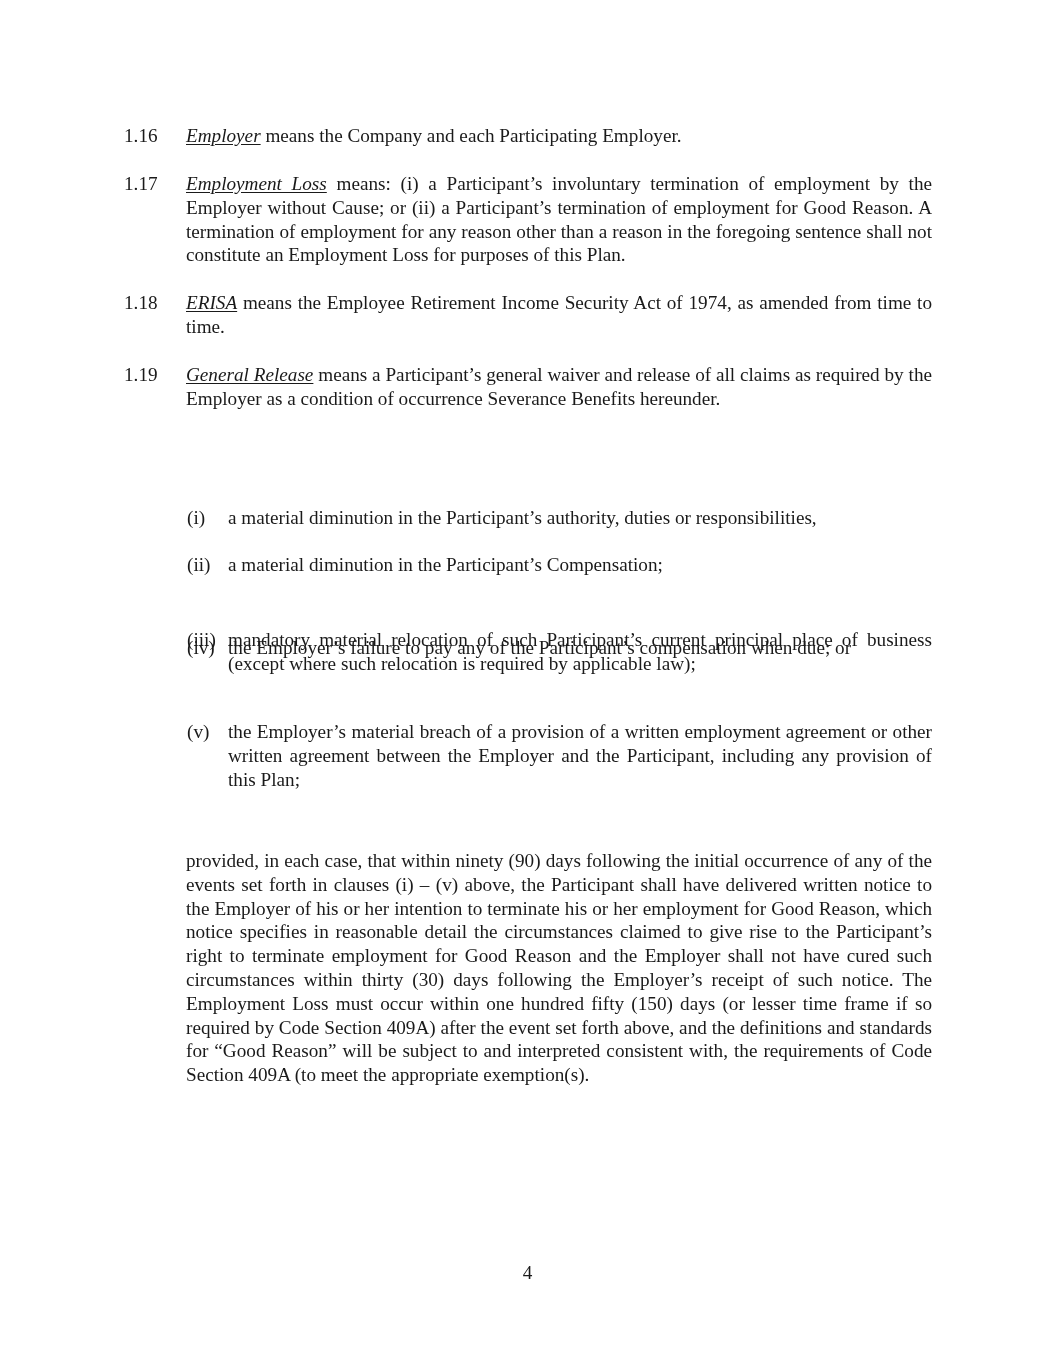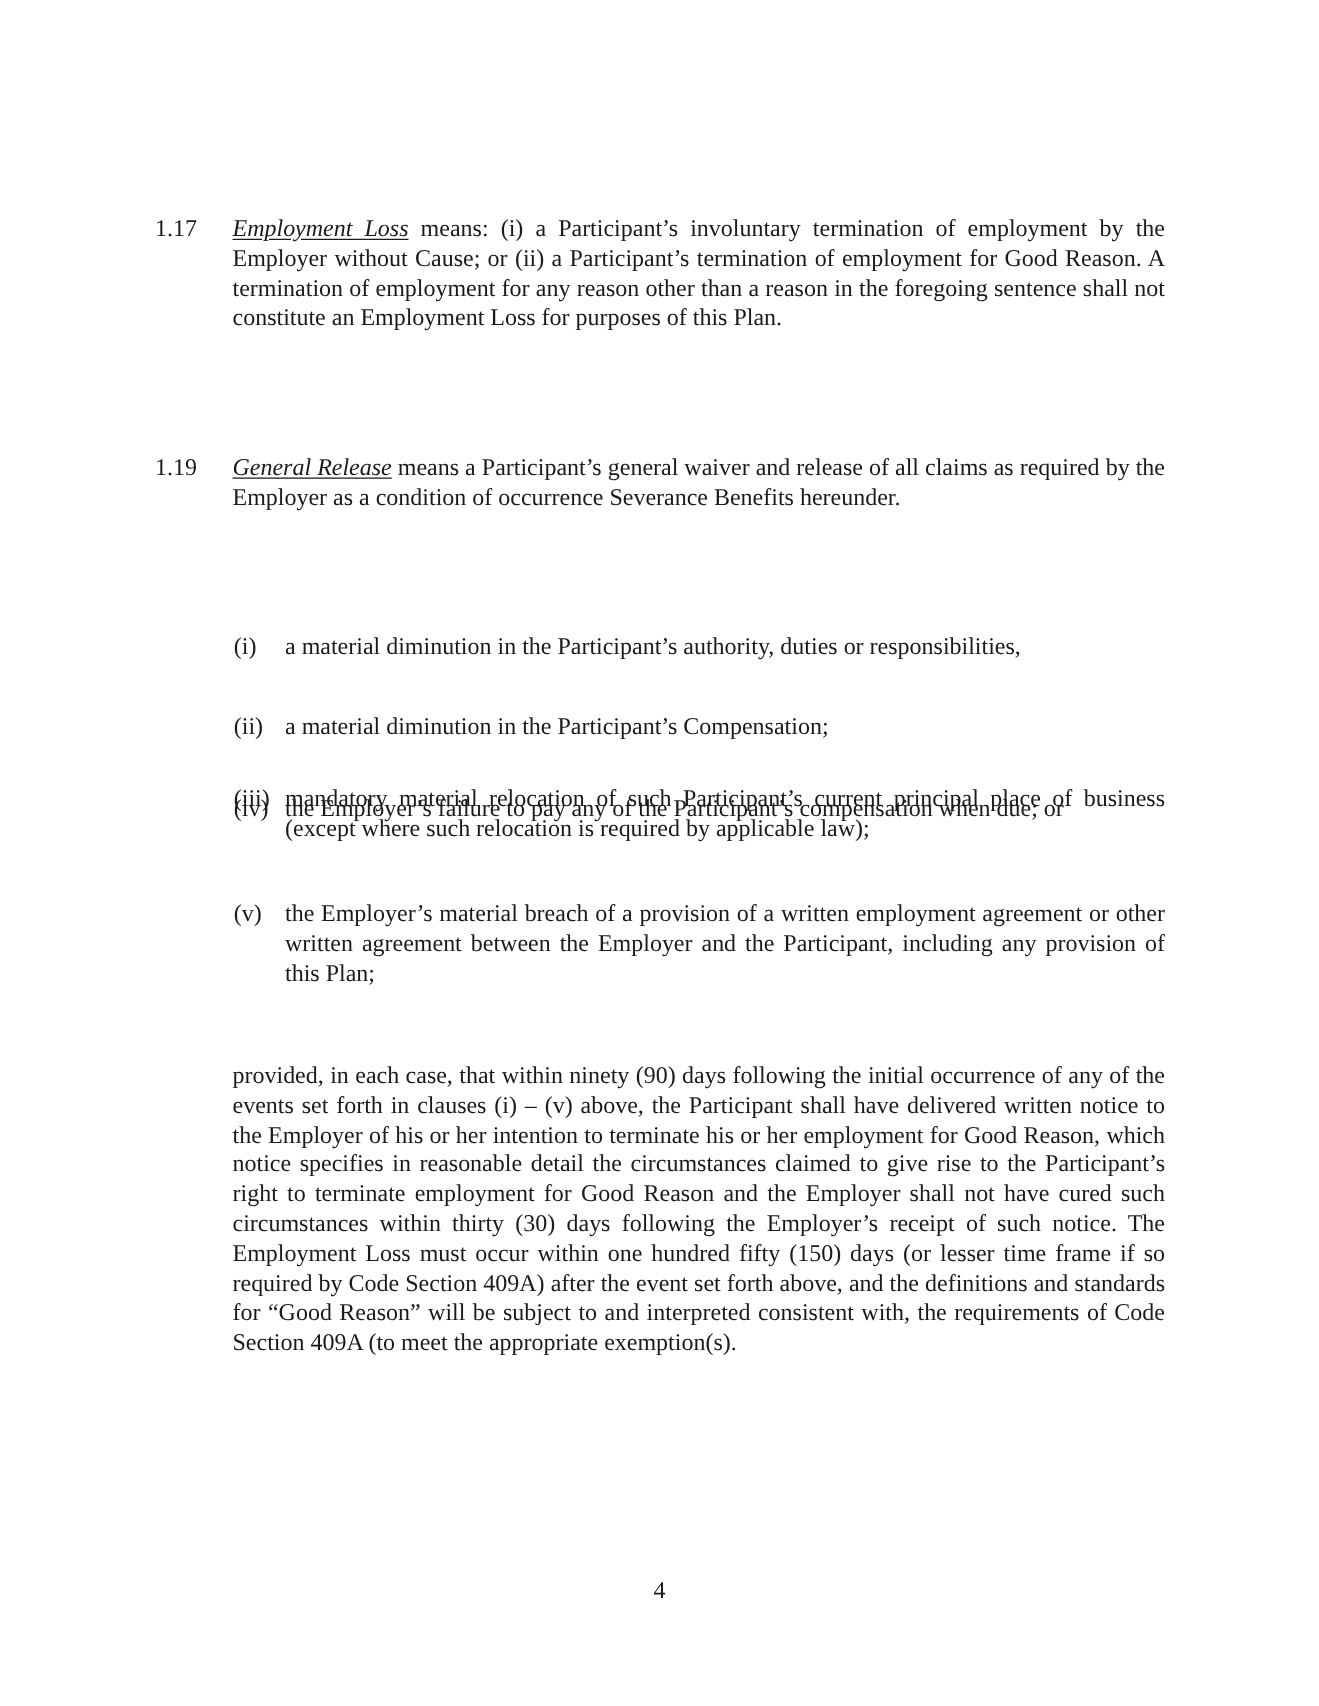--- a/index.html
+++ b/index.html
@@ -16,39 +16,47 @@
   .sub .mark { position: absolute; left: 0; top: 0; }
   .sub .txt { margin-left: 41px; text-align: justify; }
   .para { position: absolute; left: 186px; width: 746px; line-height: 23.8px; text-align: justify; margin-top: 34px; }
   .pnum { position: absolute; left: 0; width: 1055px; top: 1262px; text-align: center; }
 </style>
 </head>
 <body>
 
 <div class="page">
 
+  <div class="sec" style="top:124px;">
+    <span class="num">1.16</span>
+    <div class="body"><span class="term">Employer</span><span> means the Company and each Participating Employer.</span></div>
+  </div>
 
   <div class="sec" style="top:172px;">
     <span class="num">1.17</span>
     <div class="body"><span class="term">Employment Loss</span><span> means: (i) a Participant’s involuntary termination of employment by the Employer without Cause; or (ii) a Participant’s termination of employment for Good Reason.  A termination of employment for any reason other than a reason in the foregoing sentence shall not constitute an Employment Loss for purposes of this Plan.</span></div>
   </div>
 
+  <div class="sec" style="top:291px;">
+    <span class="num">1.18</span>
+    <div class="body"><span class="term">ERISA</span><span> means the Employee Retirement Income Security Act of 1974, as amended from time to time.</span></div>
+  </div>
 
   <div class="sec" style="top:363px;">
     <span class="num">1.19</span>
     <div class="body"><span class="term">General Release</span><span> means a Participant’s general waiver and release of all claims as required by the Employer as a condition of occurrence Severance Benefits hereunder.</span></div>
   </div>
 
 
   <div class="sub" style="top:506px;">
     <span class="mark">(i)</span>
     <div class="txt">a material diminution in the Participant’s authority, duties or responsibilities,</div>
   </div>
 
-  <div class="sub" style="top:570px;">
+  <div class="sub" style="top:553px;">
     <span class="mark">(ii)</span>
     <div class="txt">a material diminution in the Participant’s Compensation;</div>
   </div>
 
   <div class="sub" style="top:628px;">
     <span class="mark">(iii)</span>
     <div class="txt">mandatory material relocation of such Participant’s current principal place of business (except where such relocation is required by applicable law);</div>
   </div>
 
   <div class="sub" style="top:636px;">

